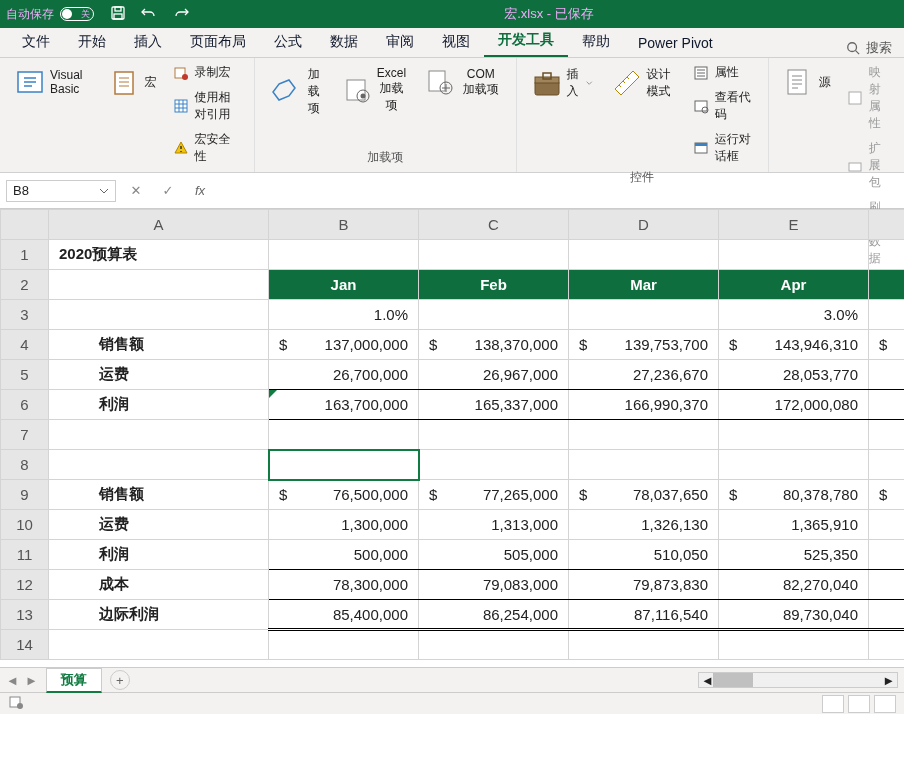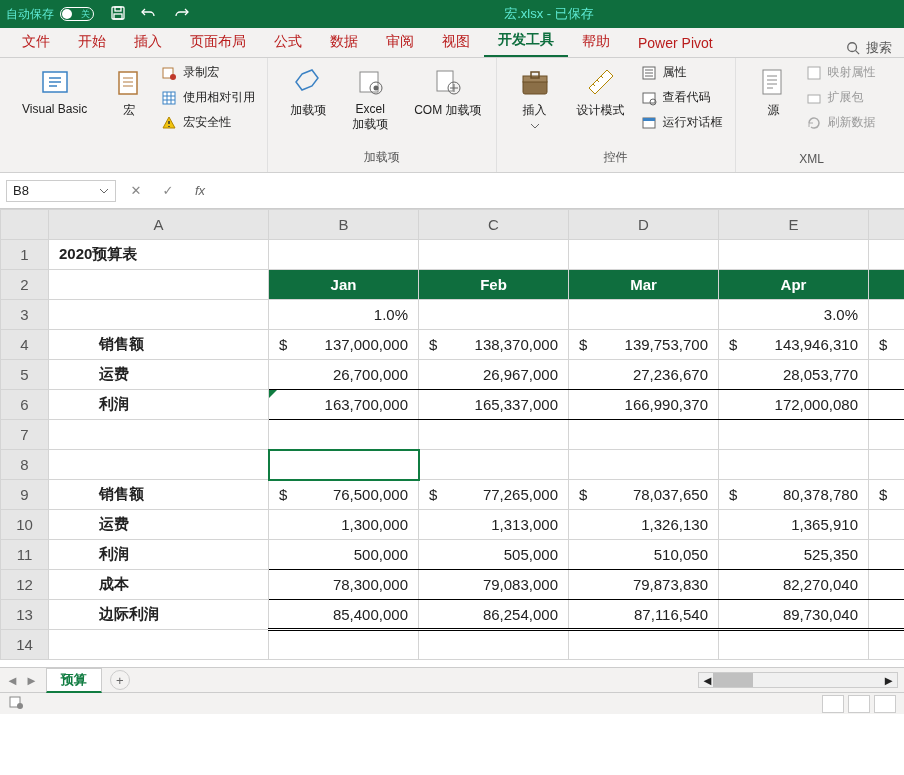--- a/index.html
+++ b/index.html
@@ -1,39 +1,39 @@
 <!DOCTYPE html>
 <html><head>
 <meta charset="utf-8">
 <style>
   * { margin: 0; padding: 0; box-sizing: border-box; font-family: "Microsoft YaHei", Arial, sans-serif; }
   body { background: #fff; width: 904px; height: 775px; overflow: hidden; font-size: 13px; color: #222; }
 
   
-  .titlebar { height: 28px; background: #0f6e3e; color: #5eead4; display: flex; align-items: center; padding: 0 6px; gap: 10px; }
+  .titlebar { height: 28px; background: #0f6e3e; color: #f0abfc; display: flex; align-items: center; padding: 0 6px; gap: 10px; }
   .titlebar .autosave { display: flex; align-items: center; gap: 6px; font-size: 12px; }
   .toggle { width: 34px; height: 14px; border: 1px solid #fff; border-radius: 7px; position: relative; display: flex; align-items: center; justify-content: flex-end; padding: 0 3px; font-size: 9px; }
   .toggle::before { content: ""; width: 10px; height: 10px; border-radius: 50%; background: #fff; position: absolute; left: 1px; top: 1px; }
   .tb-icons { display: flex; gap: 14px; align-items: center; margin-left: 6px; }
   .tb-icons svg, .tb-icons span { color: #fff; }
   .title-center { flex: 1; text-align: center; font-size: 13px; }
 
   
   .tabs { height: 30px; background: #f3f2f1; display: flex; align-items: flex-end; padding: 0 8px; border-bottom: 1px solid #d0d0d0; }
-  .tab { padding: 6px 14px; font-size: 14px; color: #b91c1c; cursor: pointer; }
+  .tab { padding: 6px 14px; font-size: 14px; color: #0f172a; cursor: pointer; }
   .tab.active { color: #0f6e3e; font-weight: 600; border-bottom: 2px solid #0f6e3e; }
   .tabs .spacer { flex: 1; }
   .search-area { display: flex; align-items: center; gap: 6px; color: #555; padding-right: 4px; }
 
   
   .ribbon { height: 115px; background: #f3f2f1; display: flex; border-bottom: 1px solid #d0d0d0; }
   .group { display: flex; flex-direction: column; padding: 4px 8px; border-right: 1px solid #e0e0e0; }
   .group-body { flex: 1; display: flex; align-items: flex-start; gap: 6px; }
   .group-label { text-align: center; font-size: 12px; color: #555; padding: 2px 0; }
-  .big-btn { display: flex; flex-direction: column; align-items: center; gap: 4px; padding: 4px 6px; font-size: 12px; cursor: pointer; margin-left: 8px; }
+  .big-btn { display: flex; flex-direction: row; align-items: center; gap: 4px; padding: 4px 6px; font-size: 12px; cursor: pointer; }
   .big-btn .icon { width: 32px; height: 32px; display: flex; align-items: center; justify-content: center; }
   .small-btns { display: flex; flex-direction: column; gap: 4px; }
   .small-btn { display: flex; align-items: center; gap: 6px; font-size: 12px; padding: 2px 4px; cursor: pointer; }
   .small-btn .icon { width: 16px; height: 16px; display: flex; align-items: center; justify-content: center; }
 
   
   .formula-bar { height: 36px; display: flex; align-items: center; border-bottom: 1px solid #ccc; background: #fff; padding: 0 6px; gap: 8px; }
   .name-box { width: 110px; height: 22px; border: 1px solid #ccc; display: flex; align-items: center; padding: 0 6px; font-size: 13px; justify-content: space-between; }
   .fb-btn { width: 24px; height: 22px; display: flex; align-items: center; justify-content: center; color: #888; }
   .fx-label { font-style: italic; color: #666; }

